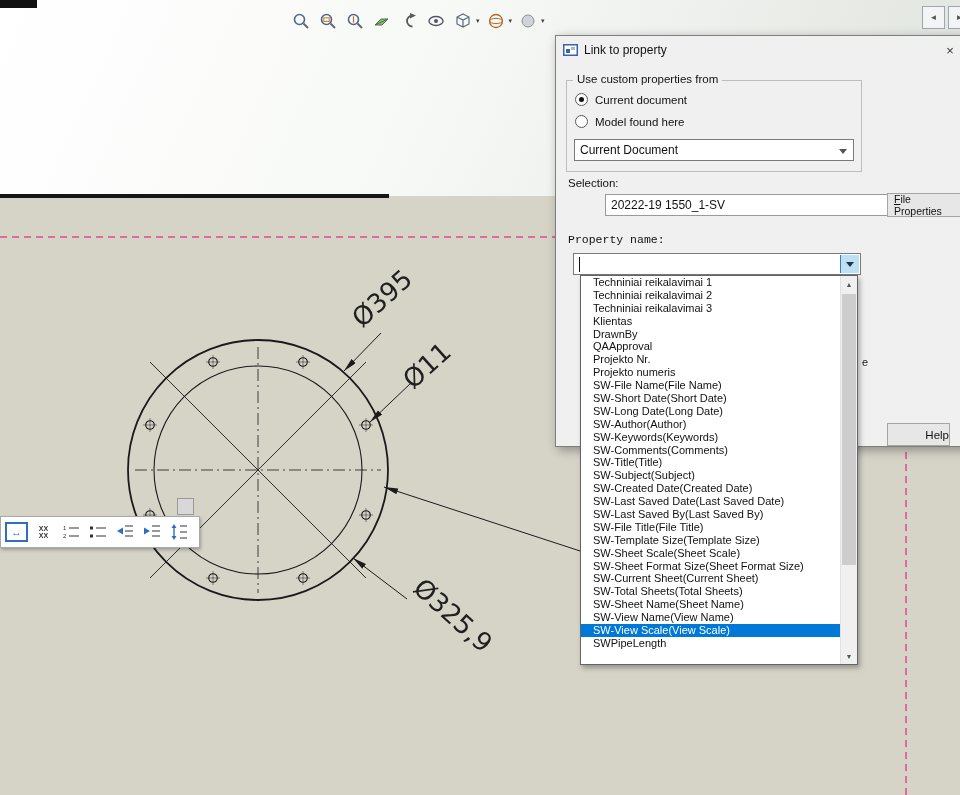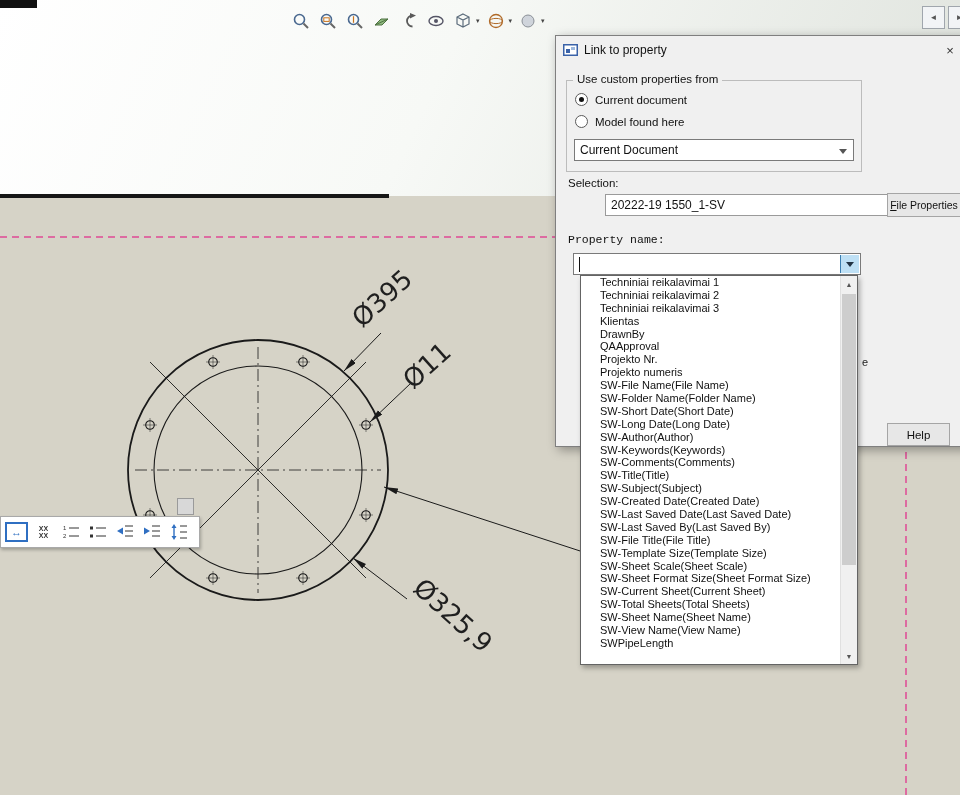--- a/index.html
+++ b/index.html
@@ -62,36 +62,36 @@
     border-radius:50%;background:#111;}
   .combo{position:absolute;background:#fff;border:1px solid #7a7a7a;height:22px;box-sizing:border-box;
     display:flex;align-items:center;padding-left:5px;font-size:12px;}
   .combo .tri{position:absolute;right:6px;top:9px;width:0;height:0;
     border-left:4px solid transparent;border-right:4px solid transparent;border-top:5px solid #555;}
   .combo1{left:7px;top:58px;width:280px;}
   .lbl{position:absolute;font-size:11.5px;}
   .field{position:absolute;background:#fff;border:1px solid #9a9a9a;height:22px;box-sizing:border-box;
     display:flex;align-items:center;padding-left:5px;font-size:12px;}
   .btn{position:absolute;background:#e7e7e7;border:1px solid #a5a5a5;display:flex;align-items:center;
-    justify-content:center;font-size:10.5px;box-sizing:border-box;}
+    justify-content:flex-end;font-size:10.5px;box-sizing:border-box;padding-left:6px;}
   .btn-fileprops{left:331px;top:157px;width:74px;height:24px;}
   .btn-help{left:331px;top:387px;width:63px;height:23px;font-size:11.5px;}
   .combo2{left:17px;top:217px;width:288px;}
   .combo2 .arrow-btn{position:absolute;right:1px;top:1px;bottom:1px;width:18px;background:#bee0f5;
     border-left:1px solid #3c7fb1;display:flex;align-items:center;justify-content:center;}
   .combo2 .arrow-btn .tri2{width:0;height:0;border-left:4px solid transparent;
     border-right:4px solid transparent;border-top:5px solid #234;}
   .caret-line{position:absolute;left:5px;top:3px;width:1px;height:15px;background:#111;}
   .fragment{position:absolute;left:306px;top:320px;font-size:11px;color:#222;}
 
   
   .dd-list{position:absolute;left:580px;top:275px;width:278px;height:390px;background:#fff;
     border:1px solid #646464;box-sizing:border-box;z-index:6;box-shadow:2px 3px 5px rgba(0,0,0,.3);}
   .dd-items{position:absolute;left:0;top:0;right:17px;bottom:0;overflow:hidden;}
-  .dd-item{height:12.9px;line-height:12.9px;font-size:11px;padding-left:19px;white-space:nowrap;color:#111;}
+  .dd-item{height:12.9px;line-height:12.9px;font-size:11px;padding-left:12px;white-space:nowrap;color:#111;}
   .dd-item.selected{background:#0078d7;color:#fff;}
   .dd-scroll{position:absolute;right:0;top:0;width:17px;height:100%;background:#f0f0f0;
     border-left:1px solid #e0e0e0;box-sizing:border-box;}
   .dd-up,.dd-down{position:absolute;left:0;width:16px;height:16px;display:flex;align-items:center;
     justify-content:center;font-size:7px;color:#555;}
   .dd-up{top:0;} .dd-down{bottom:0;}
   .dd-thumb{position:absolute;left:1px;top:18px;width:14px;height:271px;background:#cdcdcd;}
 </style>
 </head>
 <body>
@@ -317,39 +317,39 @@
     <div class="dd-items">
       <div class="dd-item">Techniniai reikalavimai 1</div>
         <div class="dd-item">Techniniai reikalavimai 2</div>
         <div class="dd-item">Techniniai reikalavimai 3</div>
         <div class="dd-item">Klientas</div>
         <div class="dd-item">DrawnBy</div>
         <div class="dd-item">QAApproval</div>
         <div class="dd-item">Projekto Nr.</div>
         <div class="dd-item">Projekto numeris</div>
         <div class="dd-item">SW-File Name(File Name)</div>
-        <div class="dd-item">SW-Folder Name(Folder Name)</div>
         <div class="dd-item">SW-Short Date(Short Date)</div>
         <div class="dd-item">SW-Long Date(Long Date)</div>
         <div class="dd-item">SW-Author(Author)</div>
         <div class="dd-item">SW-Keywords(Keywords)</div>
         <div class="dd-item">SW-Comments(Comments)</div>
         <div class="dd-item">SW-Title(Title)</div>
         <div class="dd-item">SW-Subject(Subject)</div>
         <div class="dd-item">SW-Created Date(Created Date)</div>
         <div class="dd-item">SW-Last Saved Date(Last Saved Date)</div>
         <div class="dd-item">SW-Last Saved By(Last Saved By)</div>
         <div class="dd-item">SW-File Title(File Title)</div>
         <div class="dd-item">SW-Template Size(Template Size)</div>
         <div class="dd-item">SW-Sheet Scale(Sheet Scale)</div>
         <div class="dd-item">SW-Sheet Format Size(Sheet Format Size)</div>
         <div class="dd-item">SW-Current Sheet(Current Sheet)</div>
         <div class="dd-item">SW-Total Sheets(Total Sheets)</div>
         <div class="dd-item">SW-Sheet Name(Sheet Name)</div>
         <div class="dd-item">SW-View Name(View Name)</div>
+        <div class="dd-item selected">SW-View Scale(View Scale)</div>
         <div class="dd-item">SWPipeLength</div>
     </div>
     <div class="dd-scroll">
       <span class="dd-up">▲</span>
       <span class="dd-thumb"></span>
       <span class="dd-down">▼</span>
     </div>
   </div>
 
 </div>

